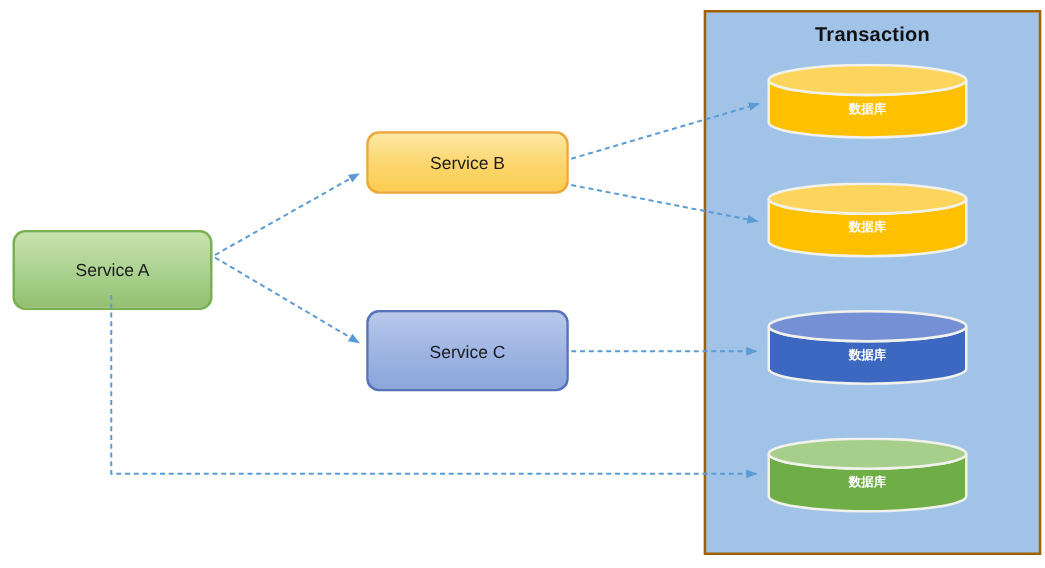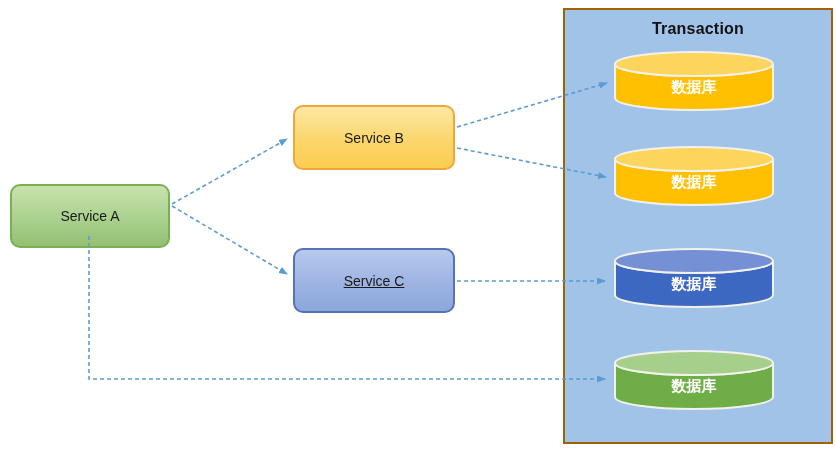--- a/index.html
+++ b/index.html
@@ -21,38 +21,37 @@
     position:absolute;display:flex;align-items:center;justify-content:center;
     border-radius:10px;font-size:14px;color:#1a1a1a;box-sizing:border-box;
   }
   .node-a{
     left:10px;top:172px;width:160px;height:64px;
     background:linear-gradient(180deg,#c9e2ae 0%,#a9d18e 55%,#94bf71 100%);
     border:2px solid #7ab054;
     margin-top:12px;
   }
   .node-b{
-    left:293px;top:105px;width:162px;height:65px;
+    left:293px;top:105px;width:162px;height:50px;
     background:linear-gradient(180deg,#fde7a4 0%,#fbd66b 55%,#fbcd51 100%);
     border:2px solid #f0a73a;
   }
   .node-c{
     left:293px;top:248px;width:162px;height:65px;
     background:linear-gradient(180deg,#b8c9eb 0%,#9db3e2 55%,#8ca7dc 100%);
     border:2px solid #5672b8;
-    text-decoration:underline;
   }
   
   .db{position:absolute;width:162px;height:62px;}
   .db svg{position:absolute;left:0;top:0;}
   .db-shape{stroke:#f2f2ec;stroke-width:2;}
   .db-label{
     position:absolute;left:0;top:16px;width:100%;height:40px;
     display:flex;align-items:center;justify-content:center;
-    color:#ffffff;font-size:15px;font-weight:bold;
+    color:#ffffff;font-size:10px;font-weight:bold;
   }
   
   .arrows{position:absolute;left:0;top:0;width:836px;height:454px;pointer-events:none;}
   .arrow-line{stroke:#5b9bd5;stroke-width:1.6;stroke-dasharray:4 3;fill:none;}
 </style>
 </head>
 <body>
 
 <div class="canvas">
 

